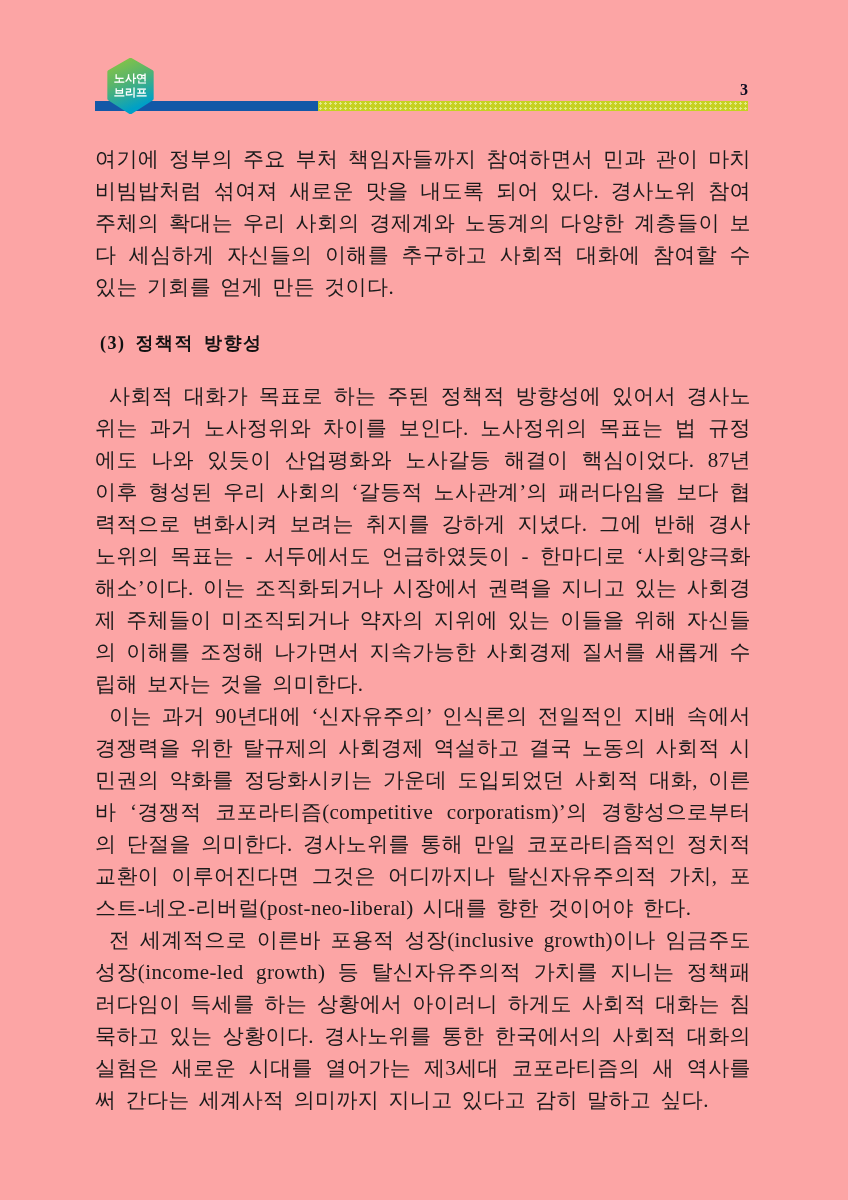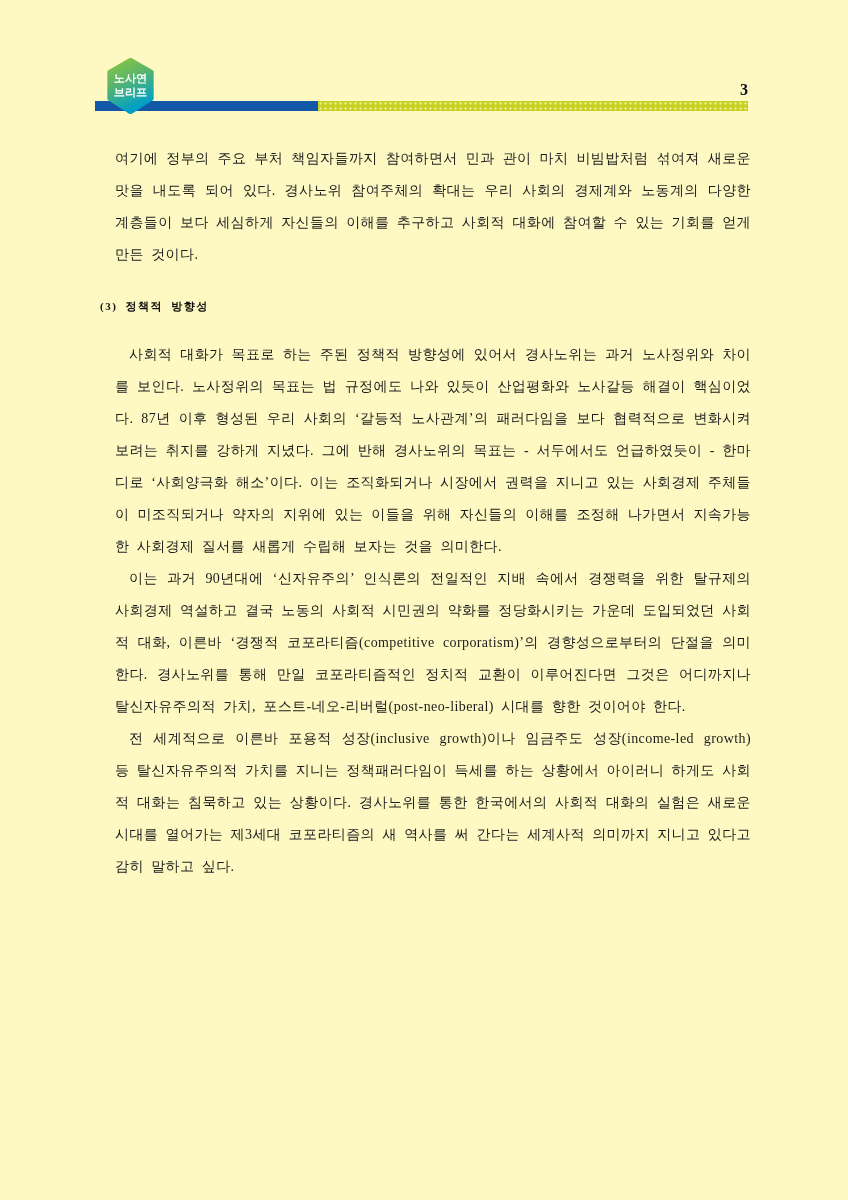--- a/index.html
+++ b/index.html
@@ -4,21 +4,21 @@
 <style>
   * { margin: 0; padding: 0; box-sizing: border-box; }
   html, body { background: #e9e9e9; }
   body { font-family: "Liberation Serif", "DejaVu Serif", serif; }
 
   .page {
     position: relative;
     width: 848px;
     height: 1200px;
     margin: 0 auto;
-    background: #fef9c3;
+    background: #fca5a5;
     overflow: hidden;
   }
 
   
   .logo {
     position: absolute;
     left: 105px;
     top: 58px;
     width: 51px;
     height: 56px;
@@ -60,32 +60,31 @@
 
   
   .doc-body {
     position: absolute;
     left: 95px;
     top: 143px;
     width: 656px;
     color: #1b1b1b;
   }
   .body-para {
-    font-size: 14px;
+    font-size: 21px;
     line-height: 32px;
     text-align: justify;
     letter-spacing: 0.4px;
     word-spacing: 3.5px;
     text-indent: 14px;
-    margin-left: 20px;
   }
   .body-para.no-indent { text-indent: 0; }
 
   .section-heading {
-    font-size: 11px;
+    font-size: 18px;
     font-weight: bold;
     letter-spacing: 1.5px;
     word-spacing: 4px;
     color: #111;
     margin: 28px 0 25px 5px;
   }
 </style>
 </head>
 <body>
 

